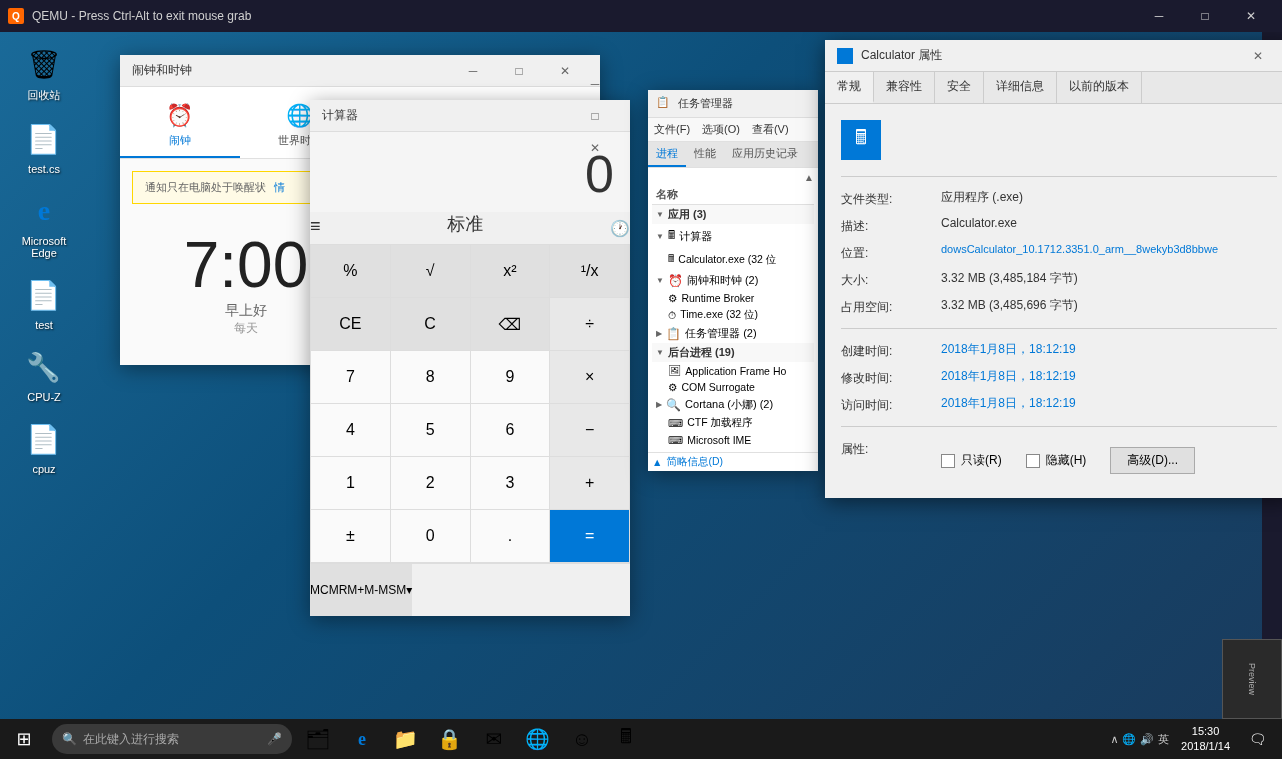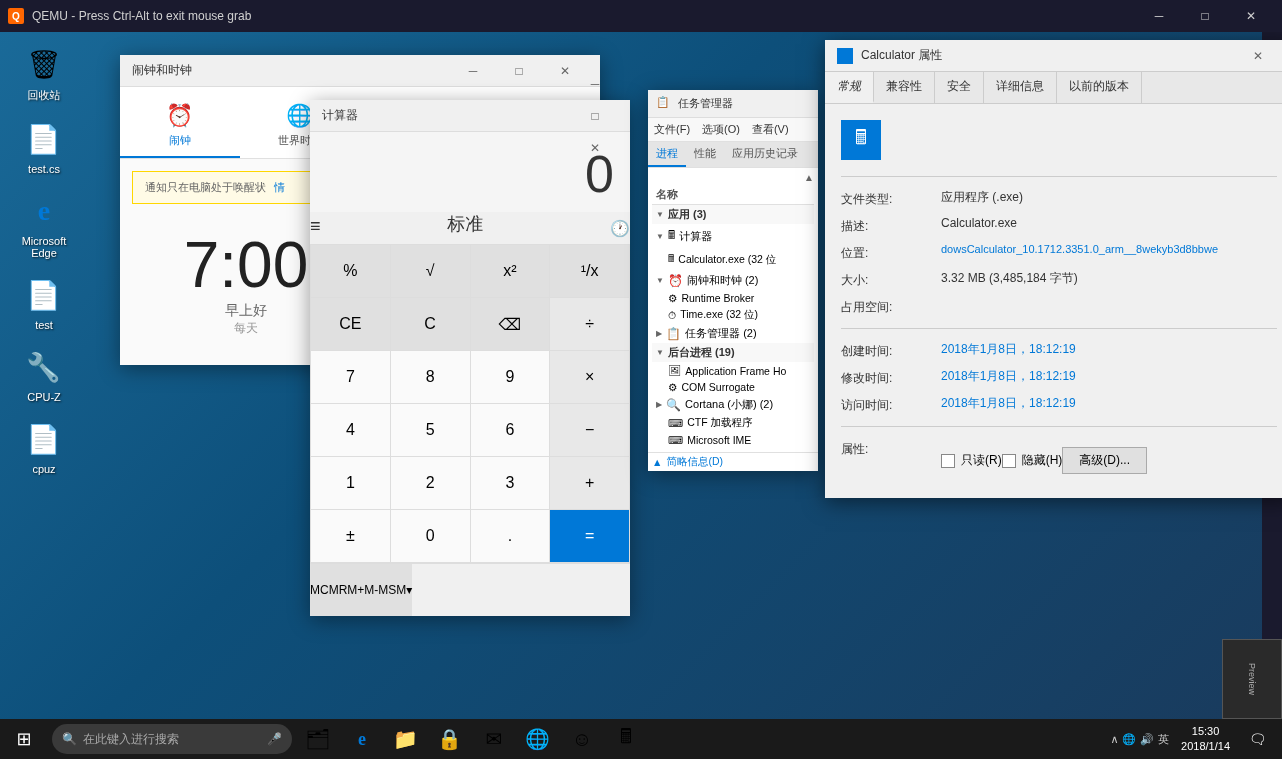--- a/index.html
+++ b/index.html
@@ -324,21 +324,21 @@
     .props-icon { width: 16px; height: 16px; background: #0078d7; margin-right: 8px; }
     .props-title { flex: 1; font-size: 12px; color: #333; font-weight: normal; }
     .props-tabs {
       display: flex; background: #e8e8e8;
       border-bottom: 1px solid #ccc;
     }
     .props-tab {
       padding: 6px 12px; font-size: 12px; cursor: pointer; color: #333;
       border-right: 1px solid #ccc;
     }
-    .props-tab.active { background: #f0f0f0; border-bottom: 2px solid #f0f0f0; font-style: italic; }
+    .props-tab.active { background: #f0f0f0; border-bottom: 2px solid #f0f0f0; }
     .props-body {
       padding: 16px;
       background: #f0f0f0;
     }
     .props-file-icon-row {
       display: flex; align-items: center; gap: 12px; margin-bottom: 16px;
     }
     .props-file-icon {
       width: 40px; height: 40px;
       background: #0078d7;
@@ -361,21 +361,21 @@
     .props-value {
       font-size: 12px; color: #333;
       flex: 1;
     }
     .props-value.highlight { color: #0078d7; }
     .props-divider {
       border: none; border-top: 1px solid #ccc;
       margin: 12px 0;
     }
     .props-attrs {
-      display: flex; align-items: center; 
+      display: flex; align-items: center; gap: 24px;
       margin-top: 8px;
     }
     .props-attr-item {
       display: flex; align-items: center; gap: 6px;
       font-size: 12px;
     }
     .props-checkbox {
       width: 14px; height: 14px;
       border: 1px solid #888; background: white;
       display: inline-block;
@@ -702,20 +702,21 @@
         <span class="props-value highlight" style="font-size:11px;word-break:break-all;">dowsCalculator_10.1712.3351.0_arm__8wekyb3d8bbwe</span>
       </div>
 
       <div class="props-row">
         <span class="props-label">大小:</span>
         <span class="props-value">3.32 MB (3,485,184 字节)</span>
       </div>
 
       <div class="props-row">
         <span class="props-label">占用空间:</span>
+        <span class="props-value">3.32 MB (3,485,696 字节)</span>
       </div>
       <hr class="props-divider">
 
       <div class="props-row">
         <span class="props-label">创建时间:</span>
         <span class="props-value highlight">2018年1月8日，18:12:19</span>
       </div>
 
       <div class="props-row">
         <span class="props-label">修改时间:</span>

